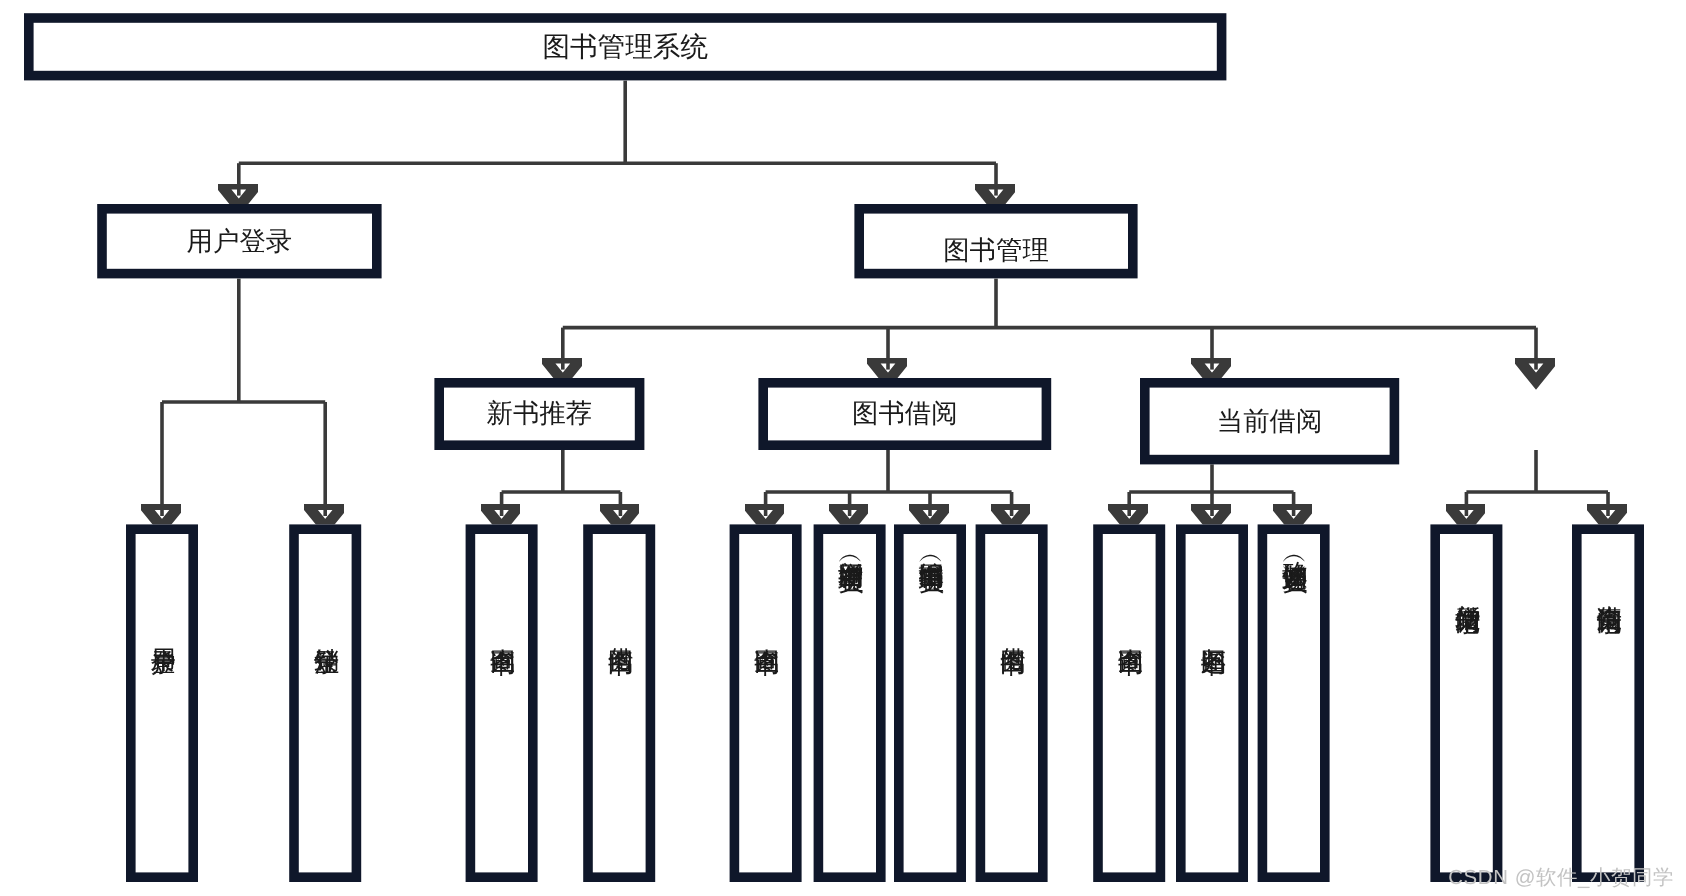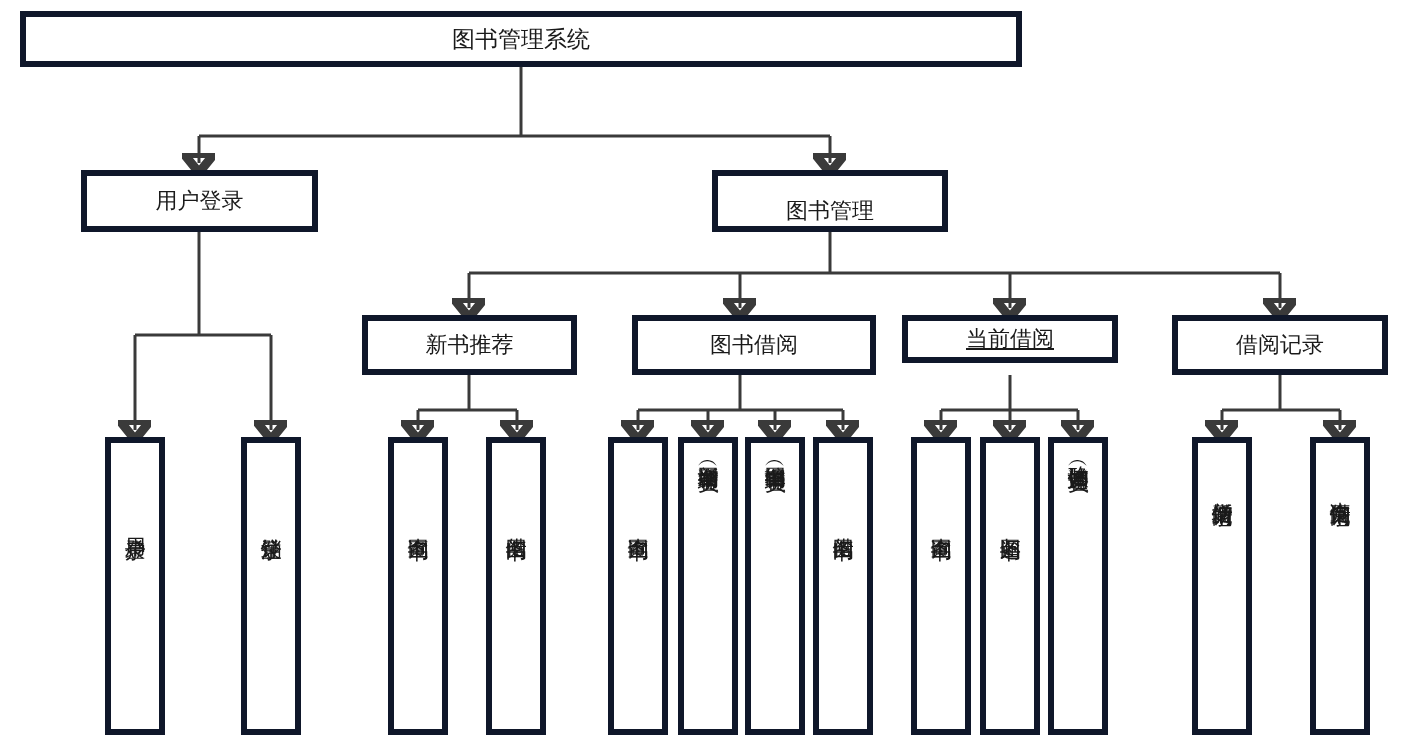--- a/index.html
+++ b/index.html
@@ -9,21 +9,21 @@
     font-family:"Liberation Sans","DejaVu Sans",sans-serif;
     overflow:hidden;
     position:relative;
   }
   #diagram{position:absolute;left:0;top:0;width:1405px;height:747px;}
 
   .node{
     position:absolute;
     box-sizing:border-box;
     background:#ffffff;
-    border:6px solid #0f172a;
+    border:8px solid #0f172a;
     display:flex;
     align-items:center;
     justify-content:center;
     color:#1a1a1a;
     z-index:2;
   }
   .node.root{font-size:23px;}
   .node.lvl2{font-size:22px;}
   .node.lvl3{font-size:22px;}
 
@@ -116,31 +116,28 @@
     <span>图书管理系统</span>
   </div>
 
   <div class="node lvl2" style="left:81px;top:170px;width:237px;height:62px;">
     <span>用户登录</span>
   </div>
   <div class="node lvl2" style="left:712px;top:170px;width:236px;height:62px;align-items:flex-end;">
     <span>图书管理</span>
   </div>
 
-  <div class="node lvl3" style="left:362px;top:315px;width:215px;height:60px;">
+  <div class="node lvl3" style="left:362px;top:315px;width:175px;height:60px;">
     <span>新书推荐</span>
   </div>
   <div class="node lvl3" style="left:632px;top:315px;width:244px;height:60px;">
     <span>图书借阅</span>
   </div>
-  <div class="node lvl3" style="left:902px;top:315px;width:216px;height:48px;text-decoration:underline;">
+  <div class="node lvl3" style="left:950px;top:315px;width:216px;height:72px;">
     <span>当前借阅</span>
-  </div>
-  <div class="node lvl3" style="left:1172px;top:315px;width:216px;height:60px;">
-    <span>借阅记录</span>
   </div>
 
   <div class="node leaf center" style="left:105px;top:437px;width:60px;height:298px;">
     <span class="leaf-label" style="margin-top:72px;">用户登录</span>
   </div>
   <div class="node leaf center" style="left:241px;top:437px;width:60px;height:298px;">
     <span class="leaf-label" style="margin-top:72px;">注销登录</span>
   </div>
 
   <div class="node leaf center" style="left:388px;top:437px;width:60px;height:298px;">
@@ -173,13 +170,14 @@
     <span class="leaf-label">确认归还（管理员）</span>
   </div>
 
   <div class="node leaf center" style="left:1192px;top:437px;width:60px;height:298px;">
     <span class="leaf-label" style="margin-top:36px;">新增借阅记录</span>
   </div>
   <div class="node leaf center" style="left:1310px;top:437px;width:60px;height:298px;">
     <span class="leaf-label" style="margin-top:36px;">查询借阅记录</span>
   </div>
 
+  <div class="wm">CSDN @软件_小贺同学</div>
 </div>
 
 </body></html>

